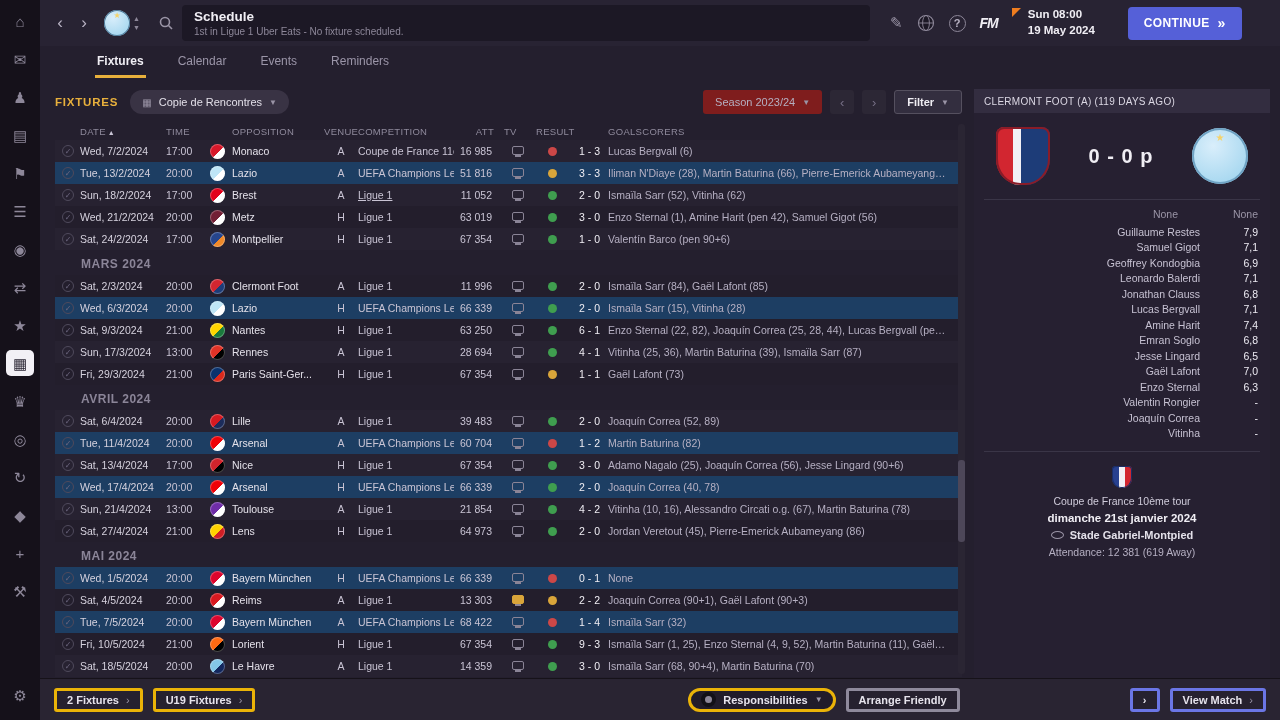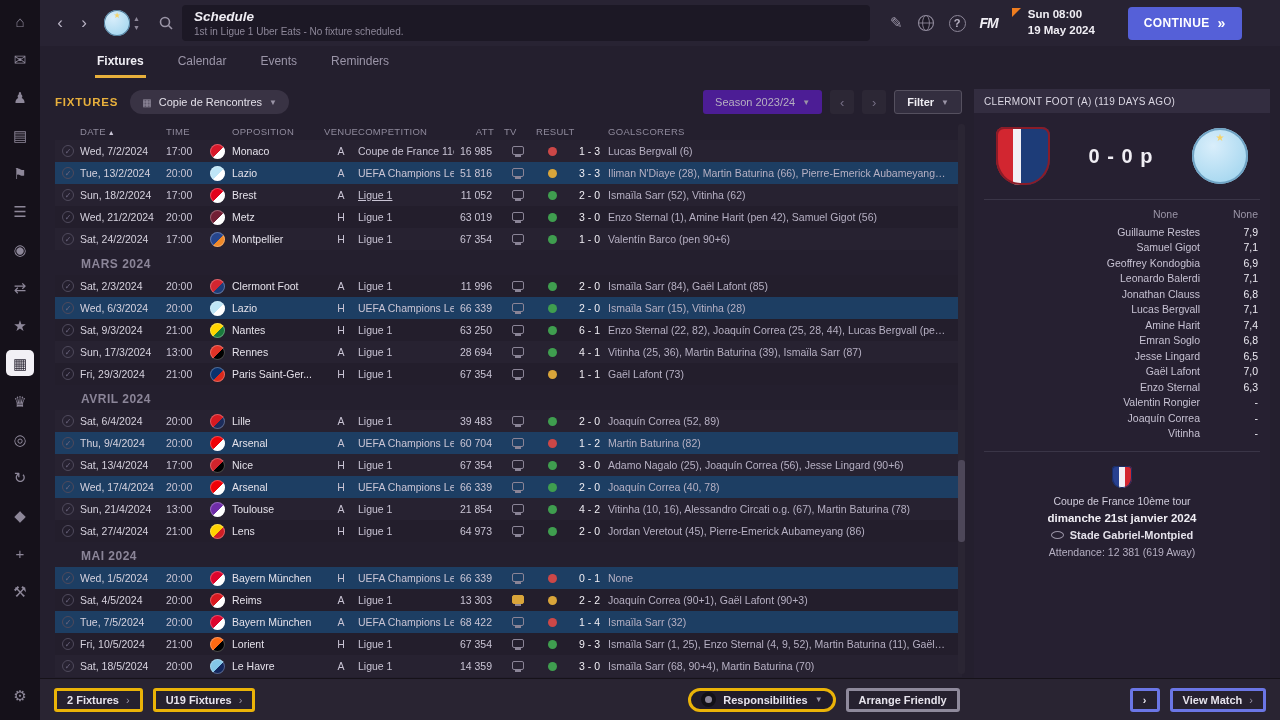--- a/index.html
+++ b/index.html
@@ -23,21 +23,21 @@
   .navbtn{background:none;border:none;color:#b9b3c4;font-size:17px;width:16px;cursor:pointer;padding:0;font-family:inherit;}
   .club{display:flex;align-items:center;gap:3px;margin:0 4px;cursor:pointer;}
   .club-circle{width:26px;height:26px;border-radius:50%;position:relative;
     background:radial-gradient(circle at 35% 30%,#d9eefb,var(--marseille-blue,#a8d8f0) 75%);
     box-shadow:0 0 0 1px #4e7a99 inset;}
   .club-circle::after{content:"★";position:absolute;top:1px;left:0;right:0;text-align:center;font-size:8px;color:#f5d36a;}
   .club-chevrons{display:flex;flex-direction:column;font-size:7px;color:#8d8799;line-height:1;gap:2px;}
   .search-ico{margin-left:6px;display:flex;align-items:center;cursor:pointer;}
   .titlebox{width:688px;height:36px;background:#1c1825;border-radius:4px;display:flex;flex-direction:column;
     justify-content:center;padding:0 12px;}
-  .title{font-size:13.5px;font-weight:bold;color:#f0eef4;font-style:italic;}
+  .title{font-size:13.5px;font-weight:bold;color:#f0eef4;}
   .subtitle{font-size:10px;color:#8d8799;margin-top:2px;}
   .top-icons{display:flex;align-items:center;gap:14px;margin-left:12px;color:#9a94a6;}
   .pencil{font-size:15px;cursor:pointer;}
   .globe-ico{cursor:pointer;display:flex;}
   .help-ico{width:17px;height:17px;border:1.5px solid #8d8799;border-radius:50%;display:flex;align-items:center;
     justify-content:center;font-size:11px;font-weight:bold;color:#b9b3c4;cursor:pointer;}
   .fm-logo{font-size:14px;font-weight:bold;font-style:italic;color:#f0eef4;letter-spacing:-1px;}
   .datebox{position:relative;height:36px;min-width:98px;display:flex;flex-direction:column;justify-content:center;
     padding-left:16px;margin-left:6px;}
   .datebox::before{content:"";position:absolute;left:0;top:3px;border-top:9px solid #ef7d1f;border-right:9px solid transparent;}
@@ -54,21 +54,21 @@
   
   .content{flex:1;display:flex;gap:12px;padding:0 10px 0 15px;min-height:0;}
   .fixpane{flex:1;min-width:0;position:relative;display:flex;flex-direction:column;}
   .toolbar{height:26px;margin:11px 0 8px;display:flex;align-items:center;gap:8px;}
   .sec{color:var(--accent-yellow,#e8b03c);font-size:11.5px;font-weight:bold;letter-spacing:.8px;margin-right:4px;}
   .chip{display:flex;align-items:center;gap:7px;height:24px;padding:0 12px;background:#393344;border:none;border-radius:12px;
     color:#e2dfe8;font-size:11px;cursor:pointer;font-family:inherit;white-space:nowrap;}
   .chip .caret{font-size:8px;color:#9a94a6;}
   .chip-ico{color:#9a94a6;font-size:10px;}
   .spacer{flex:1;}
-  .chip.flat{background:#4c1d95;border-radius:3px;color:#b5afc0;justify-content:center;}
+  .chip.flat{background:#7f1d1d;border-radius:3px;color:#b5afc0;justify-content:center;}
   .sqbtn{width:24px;height:24px;background:#2c2735;border:none;border-radius:3px;color:#766f85;font-size:13px;cursor:pointer;font-family:inherit;}
   .chip.outline{background:#332e3f;border:1px solid #55505f;border-radius:3px;color:#f0eef4;font-weight:bold;}
 
   .fixpane{--cols:25px 86px 44px 22px 92px 34px 96px 50px 32px 72px minmax(0,1fr);}
   .thead{display:grid;grid-template-columns:var(--cols);height:17px;align-items:center;color:#8f8a9c;font-size:9.5px;letter-spacing:.3px;}
   .thead span{white-space:nowrap;}
   .thead .h-att{text-align:right;padding-right:10px;}
   .thead .h-venue,.thead .h-tv{text-align:left;}
   .sort-arrow{font-size:7px;margin-left:2px;color:#c9c4d4;}
 
@@ -543,21 +543,21 @@
     <span class="c-result">
                 <span class="dot win"></span>
                 <span class="score">2 - 0</span>
               </span>
     <span class="c-goals">Joaquín Correa (52, 89)</span>
   </div>
             <div class="row b ucl">
     <span class="cell">
                 <span class="chk">✓</span>
               </span>
-    <span class="c-date">Thu, 9/4/2024</span>
+    <span class="c-date">Tue, 11/4/2024</span>
     <span class="c-time">20:00</span>
     <span>
                 <span class="tbadge" style="background: linear-gradient(135deg, rgb(239, 1, 7) 55%, rgb(255, 255, 255) 55%);"></span>
               </span>
     <span class="c-opp">Arsenal</span>
     <span class="c-venue">A</span>
     <span class="c-comp">UEFA Champions Le...</span>
     <span class="c-att">60 704</span>
     <span>
                 <span class="tv-ico"></span>

